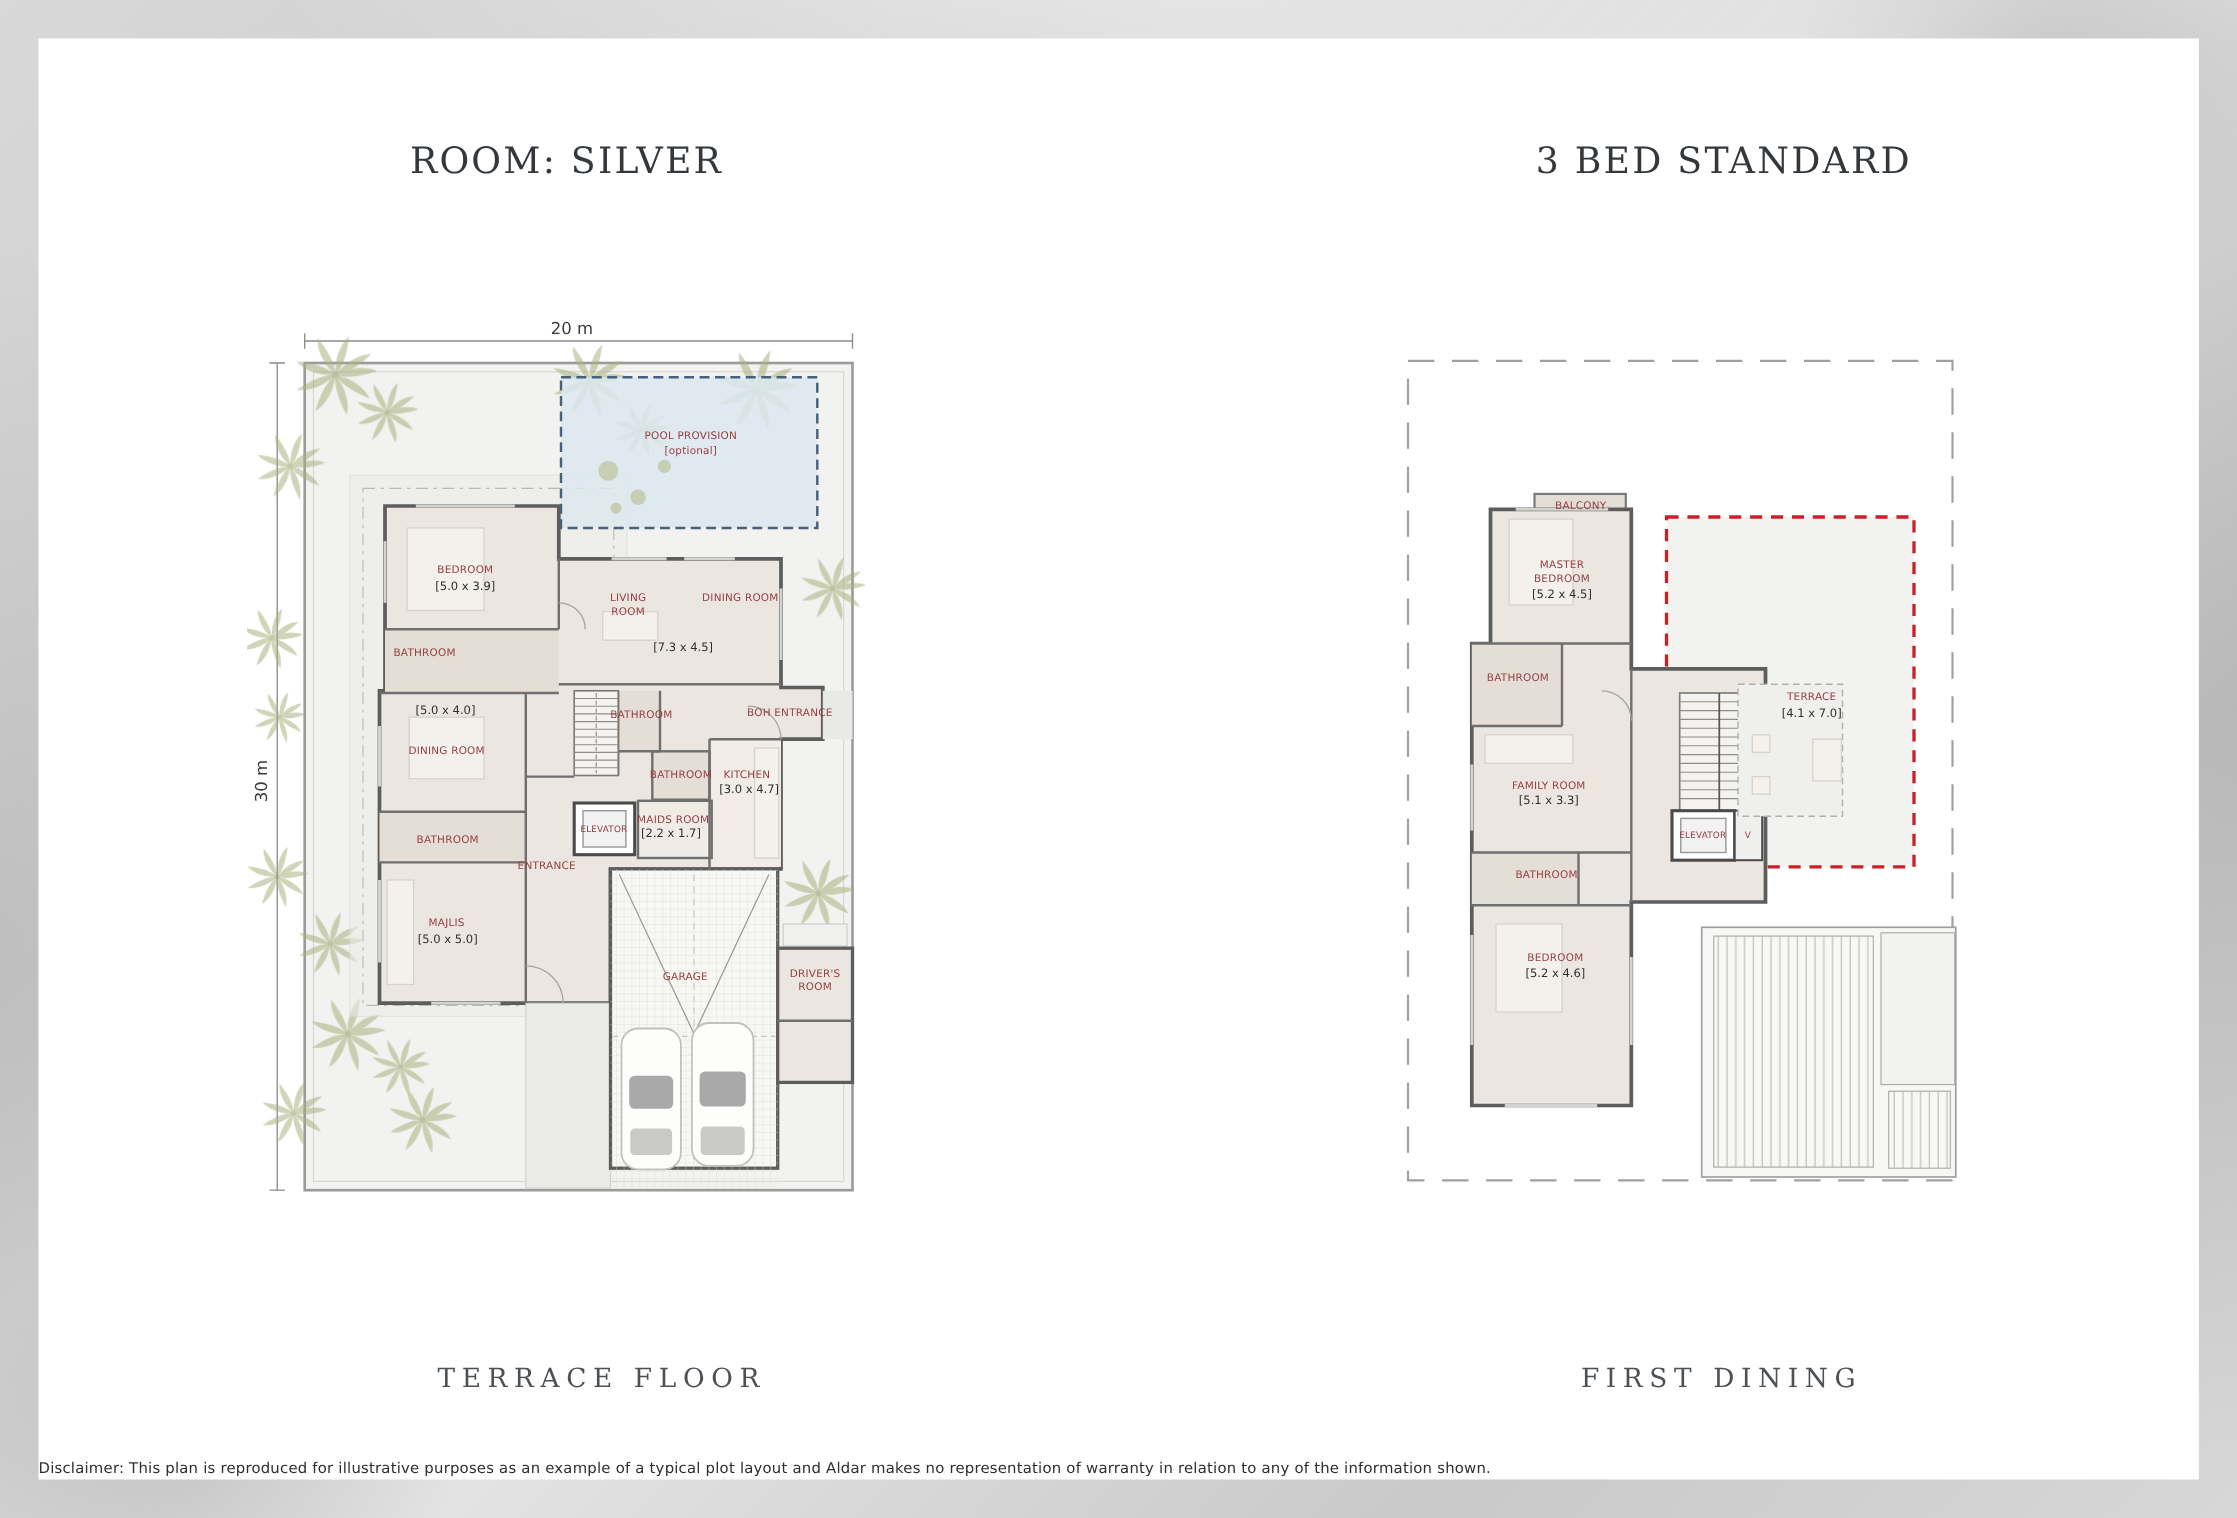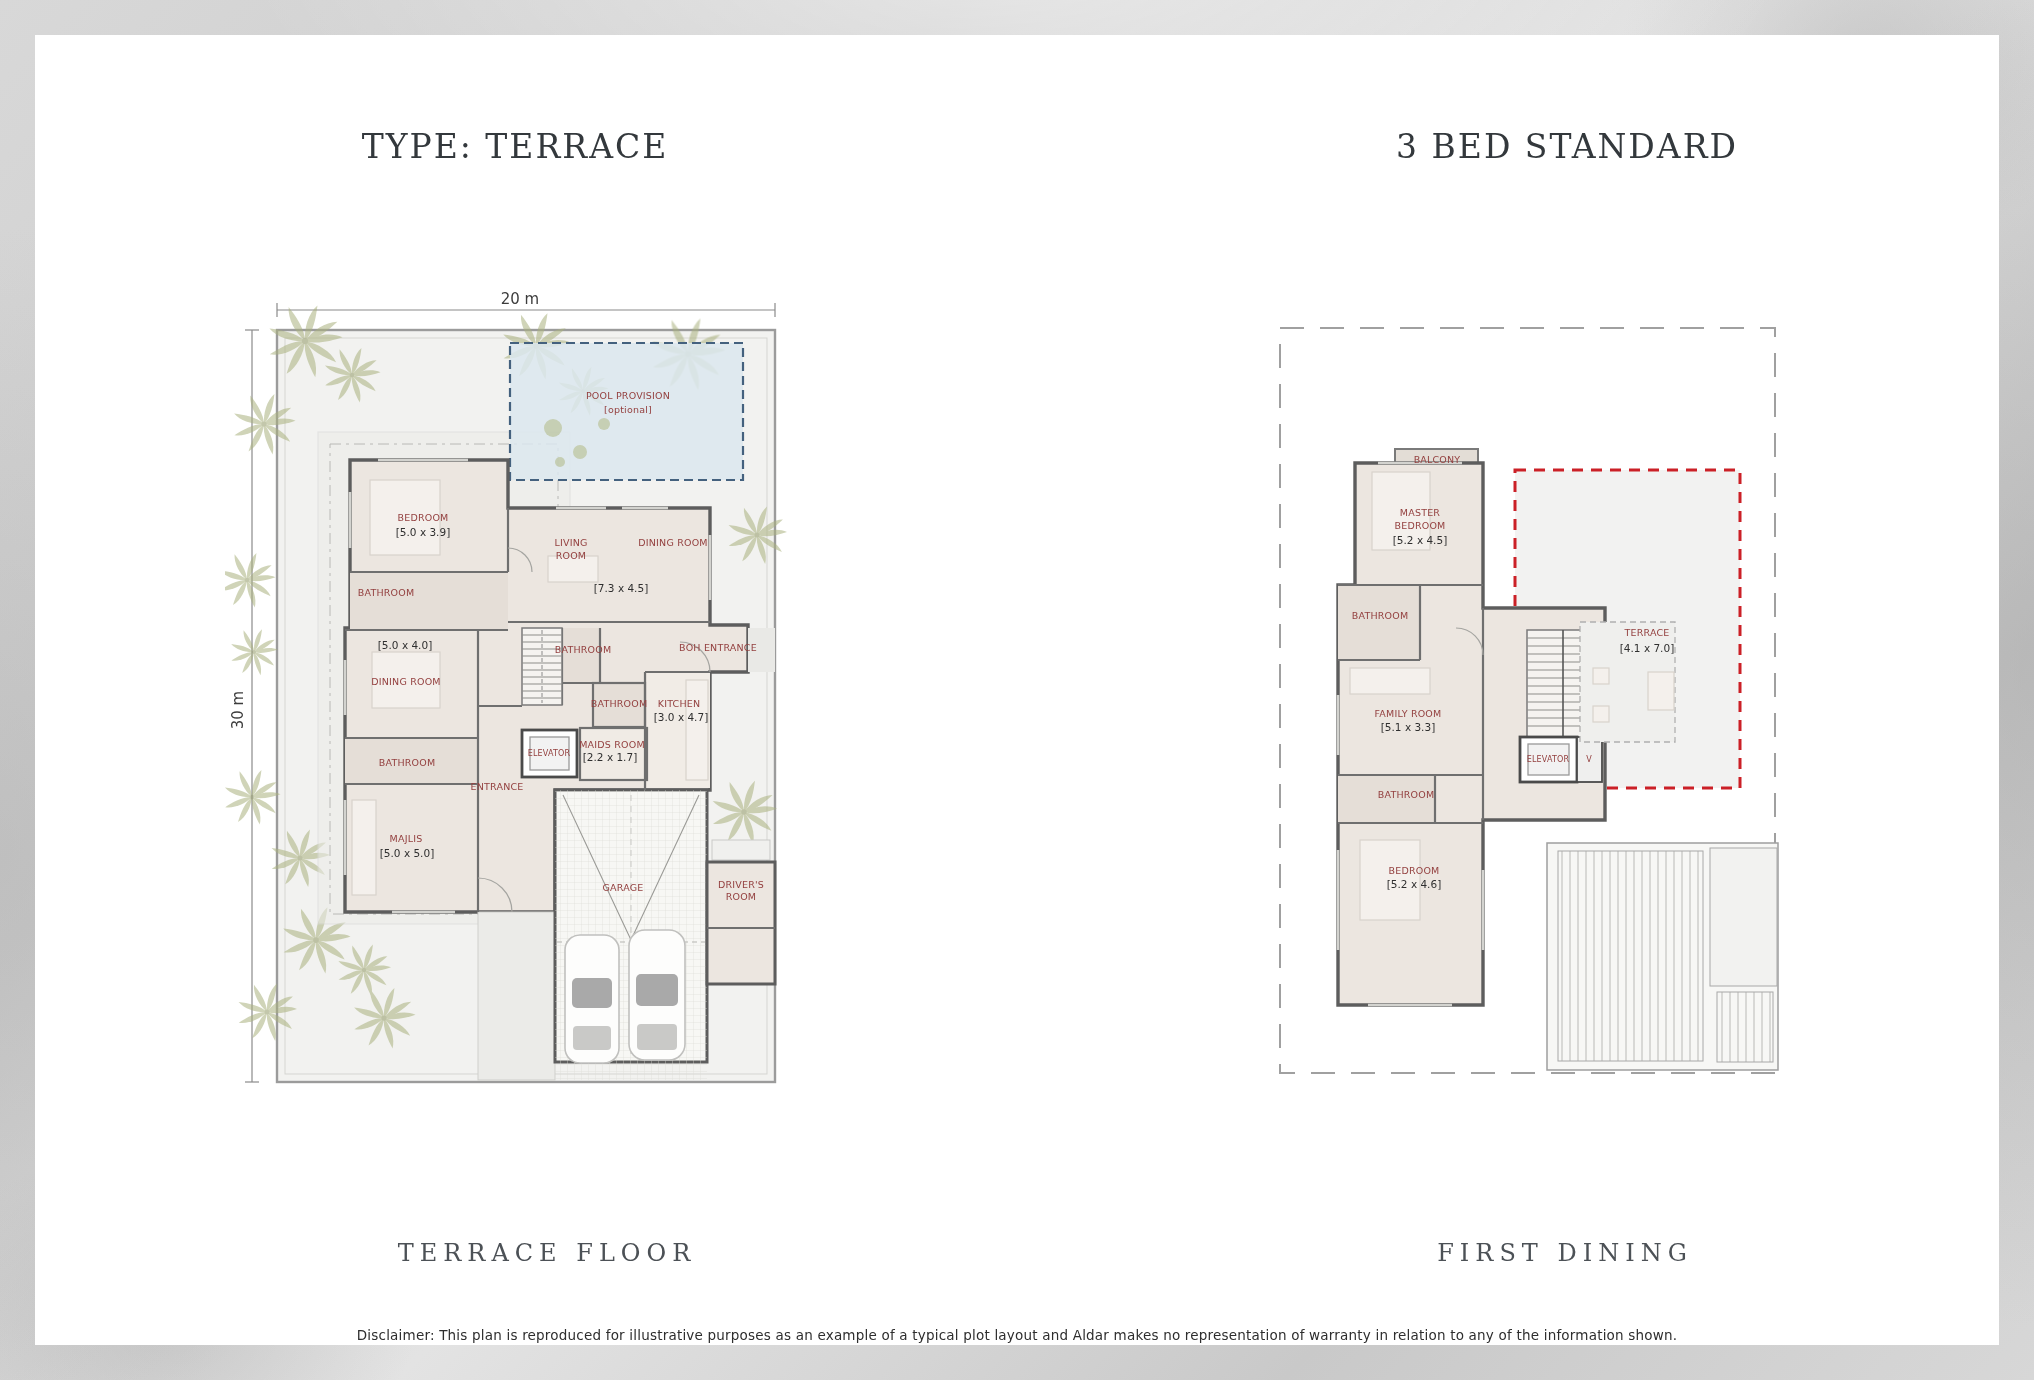--- a/index.html
+++ b/index.html
@@ -16,42 +16,42 @@
   }
   .card{position:absolute;left:35px;top:35px;right:35px;bottom:35px;background:#ffffff}
   .title{position:absolute;transform:translate(-50%,-50%);font-family:"DejaVu Serif",serif;
          font-size:33px;letter-spacing:2px;color:#33383c;white-space:nowrap}
   #title-left{left:480px;top:111px}
   #title-right{left:1532px;top:111px}
   .caption{position:absolute;transform:translate(-50%,-50%);font-family:"DejaVu Serif",serif;
            font-size:24px;letter-spacing:6px;color:#4c5156;white-space:nowrap}
   #cap-gf{left:512px;top:1218px}
   #cap-ff{left:1530px;top:1218px}
-  .disclaimer{position:absolute;left:0;right:0;top:1292px;text-align:center;
+  .disclaimer{position:absolute;left:0;right:0;top:1292px;
               font-size:13.5px;color:#2e2e2e;letter-spacing:.2px}
   svg.plan{position:absolute}
   #gf{left:225px;top:280px;width:580px;height:815px}
   #ff{left:1265px;top:315px;width:530px;height:775px}
   text{text-anchor:middle}
   .rlabel{font-family:"DejaVu Sans",sans-serif;font-size:9.5px;fill:#944140;letter-spacing:.2px}
   .sm{font-size:8px}
   .rsize{font-family:"DejaVu Sans",sans-serif;font-size:10.5px;fill:#2f2f2f}
   .dim{font-family:"DejaVu Sans",sans-serif;font-size:15px;fill:#3c3c3c}
   .bld{fill:#ece6e0;stroke:#5d5d5d;stroke-width:3.4;stroke-linejoin:miter}
   .iwall{stroke:#6f6f6f;stroke-width:2.2;fill:none}
   .win{stroke:#d3d3cf;stroke-width:2.6;fill:none}
   .door{stroke:#a5a5a1;stroke-width:1.2;fill:none}
   .furn{fill:#f4f0ec;stroke:#d8d2cc;stroke-width:1.2}
   .tint{fill:#e5ded7;stroke:none}
 </style>
 </head>
 <body>
 
 <div class="card">
-  <div class="title" id="title-left">TYPE: TERRACE</div>
+  <div class="title" id="title-left">ROOM: SILVER</div>
   <div class="title" id="title-right">3 BED STANDARD</div>
   <div class="caption" id="cap-gf">TERRACE FLOOR</div>
   <div class="caption" id="cap-ff">FIRST DINING</div>
   <div class="disclaimer">Disclaimer: This plan is reproduced for illustrative purposes as an example of a typical plot layout and Aldar makes no representation of warranty in relation to any of the information shown.</div>
 </div>
 
 <svg id="gf" class="plan" viewBox="225 280 580 815">
   <defs>
     <path id="frond" d="M0 0 C9 -5 21 -7 30 -3 C21 0 9 3 0 0 Z" fill="#a9b17e"></path>
     <g id="palm">

